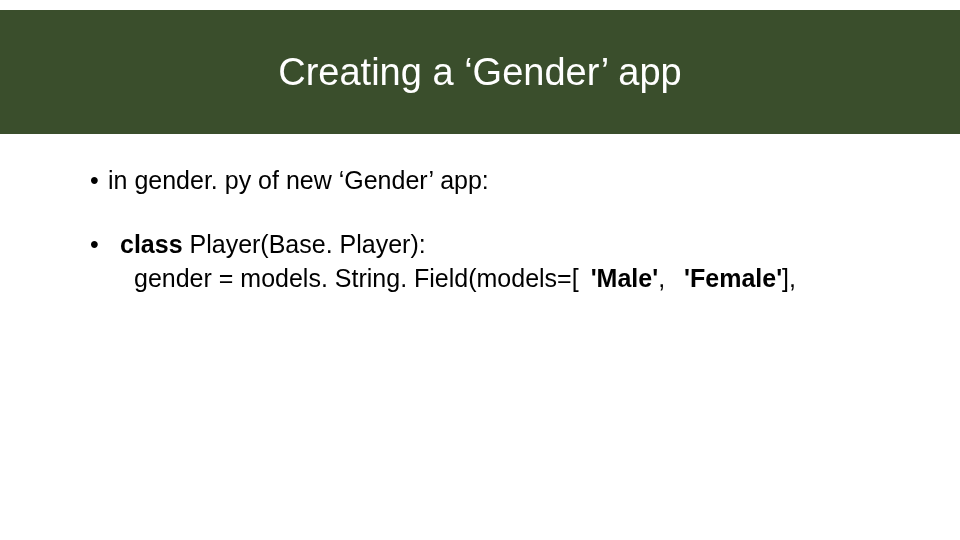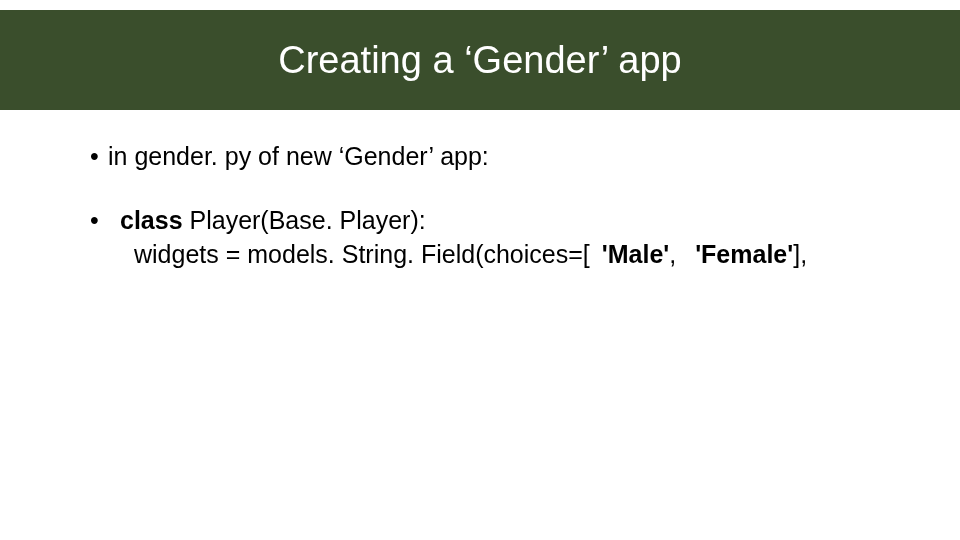--- a/index.html
+++ b/index.html
@@ -8,21 +8,21 @@
     width: 960px;
     height: 540px;
     background: #ffffff;
     font-family: Arial, Helvetica, sans-serif;
     color: #000;
     overflow: hidden;
   }
   .title-band {
     background: #3a4e2c;
     color: #ffffff;
-    height: 100px;
+    height: 124px;
     display: flex;
     align-items: center;
     justify-content: center;
     font-size: 38px;
     margin-top: 10px;
   }
   .content {
     padding: 30px 70px 0 90px;
     font-size: 25px;
     line-height: 1.35;
@@ -56,18 +56,18 @@
     <span class="body">in gender. py of new ‘Gender’ app:</span>
   </div>
 
   <div class="bullet">
     <span class="dot">•</span>
     <span class="body">
       <span>
         <span class="bold">class</span><span> Player(Base. Player):</span>
       </span>
       <span class="indent1">
-        <span>widgets = models. String. Field(choices=[</span><span class="bold">'Male'</span><span>, </span><span class="bold">'Female'</span><span>],</span>
+        <span>gender = models. String. Field(models=[</span><span class="bold">'Male'</span><span>, </span><span class="bold">'Female'</span><span>],</span>
       </span>
     </span>
   </div>
 
 </div>
 
 </body></html>

